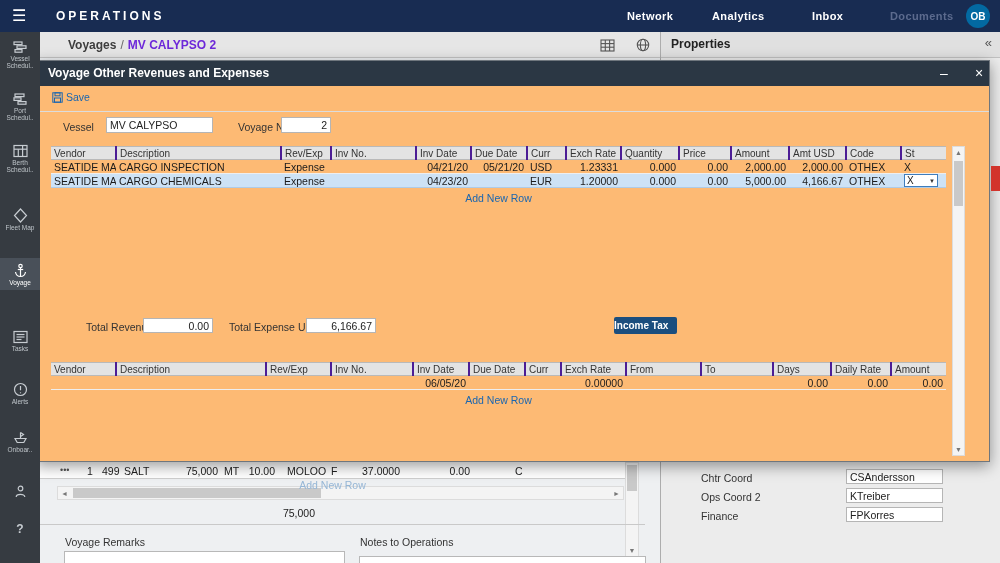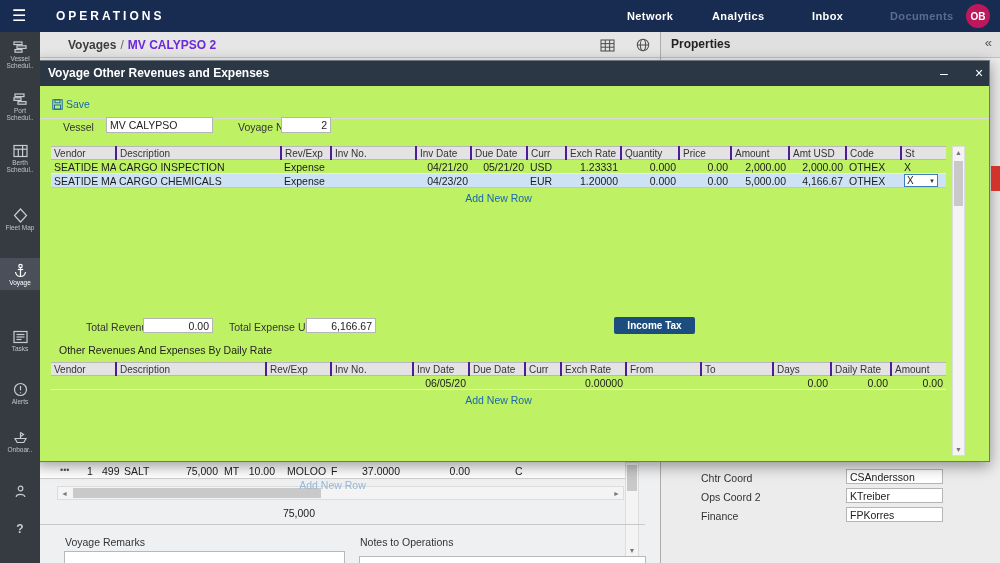--- a/index.html
+++ b/index.html
@@ -10,21 +10,21 @@
     background: #eef0f2; color:#222;
   }
 
   
   #topbar { position:absolute; left:0; top:0; width:1000px; height:32px; background:#182c52; z-index:8; }
   #menu-btn { position:absolute; left:12px; top:6px; color:#fff; font-size:16px; cursor:pointer; }
   #app-title { position:absolute; left:56px; top:9px; color:#fff; font-size:12px; font-weight:bold; letter-spacing:3px; }
   .top-nav { position:absolute; top:10px; color:#fff; font-size:11px; font-weight:bold; letter-spacing:.4px; cursor:pointer; }
   .top-nav.disabled { color:#5c6b8e; cursor:default; }
   #avatar { position:absolute; left:966px; top:4px; width:24px; height:24px; border-radius:50%;
-            background:#be185d; color:#fff; font-size:10px; font-weight:bold;
+            background:#0369a1; color:#fff; font-size:10px; font-weight:bold;
             display:flex; align-items:center; justify-content:center; cursor:pointer; }
 
   
   #sidebar { position:absolute; left:0; top:32px; width:40px; height:531px; background:#363b41; z-index:8; }
   .sb-item { position:absolute; left:0; width:40px; text-align:center; color:#bfc5ca; cursor:pointer; }
   .sb-item svg { display:block; margin:0 auto 1px auto; }
   .sb-label { display:block; font-size:6.5px; line-height:7px; padding:0 1px; }
   .sb-item.active { background:#495059; padding:5px 0 4px 0; color:#fff; }
 
   
@@ -42,48 +42,48 @@
   #props-header { position:absolute; left:0; top:0; width:100%; height:26px; background:#e0e0e0;
                   border-bottom:1px solid #c2c2c2; }
   #props-title { position:absolute; left:10px; top:5px; font-size:12px; font-weight:bold; color:#222; }
   #props-collapse { position:absolute; right:8px; top:3px; font-size:13px; color:#555; cursor:pointer; }
   .prop-label { position:absolute; left:40px; font-size:10.5px; color:#333; }
   .prop-input { position:absolute; left:185px; width:97px; height:15px; border:1px solid #b5b5b5;
                 background:#fff; font:10.5px "Liberation Sans",sans-serif; padding:0 3px; color:#222; }
   #red-mark { position:absolute; left:991px; top:166px; width:9px; height:25px; background:#d2342c; z-index:20; cursor:pointer; }
 
   
-  #modal { position:absolute; left:35px; top:60px; width:955px; height:402px; background:#bef264;
+  #modal { position:absolute; left:35px; top:60px; width:955px; height:402px; background:#fdba74;
            border:1px solid #6f767d; box-shadow:0 4px 14px rgba(0,0,0,.4); z-index:5; }
   #modal-header { position:absolute; left:0; top:0; width:100%; height:25px; background:#2b3744; }
   #modal-title { position:absolute; left:12px; top:5px; color:#fff; font-size:12px; font-weight:bold; }
   .modal-ctl { position:absolute; top:2px; width:20px; height:20px; color:#fff; font-size:14px;
                text-align:center; line-height:20px; cursor:pointer; }
-  #modal-toolbar { position:absolute; left:0; top:32px; width:100%; height:26px; border-bottom:1px solid #dcdcdc; }
+  #modal-toolbar { position:absolute; left:0; top:25px; width:100%; height:26px; border-bottom:1px solid #dcdcdc; }
   #save-btn { position:absolute; left:16px; top:5px; color:#1a66b0; font-size:10.5px; cursor:pointer;
               display:flex; align-items:center; gap:3px; }
   .fld-label { position:absolute; font-size:10.5px; color:#333; }
   .fld-input { position:absolute; height:16px; border:1px solid #b5b5b5; background:#fff;
                font:10.5px "Liberation Sans",sans-serif; padding:0 3px; color:#222; }
 
   table.grid { border-collapse:collapse; table-layout:fixed; width:895px; font-size:10.5px; }
   .grid th { background:#e3e3e3; border-top:1px solid #b9b9b9; border-bottom:1px solid #b9b9b9;
              border-right:2px solid #4c1d95; font-weight:normal; font-size:10px; color:#333;
              height:13px; padding:0 3px; text-align:left; overflow:hidden; white-space:nowrap; }
   .grid th:last-child { border-right:none; }
   .grid td { height:14px; padding:0 3px; border-bottom:1px solid #eeeeee; overflow:hidden;
              white-space:nowrap; color:#1b1b1b; }
   .grid tr.selected td { background:#cde2f5; border-bottom:1px solid #aecbe6; }
   .r { text-align:right; }
   .link { color:#1a66b0; font-size:10.5px; cursor:pointer; }
   .mini-select { display:flex; align-items:center; justify-content:space-between; width:34px; height:13px;
                  border:1px solid #3e7dbd; background:#fff; padding:0 2px; font-size:10px; cursor:pointer; }
   .mini-select .arr { font-size:6px; color:#333; }
-  #income-tax { position:absolute; left:578px; top:256px; width:81px; height:17px; background:#1b4e7e;
-                color:#fff; font-size:10px; font-weight:bold; text-align:center; line-height:17px;
+  #income-tax { position:absolute; left:578px; top:256px; width:63px; height:17px; background:#1b4e7e;
+                color:#fff; font-size:10px; font-weight:bold; line-height:17px;
                 border-radius:2px; cursor:pointer; }
 
   
   .sb-track { position:absolute; background:#f4f4f4; border:1px solid #dcdcdc; }
   .sb-thumb { position:absolute; background:#c9c9c9; cursor:pointer; }
   .sb-btn { position:absolute; width:100%; font-size:7px; color:#777; text-align:center; cursor:pointer; }
 
   
   #cargo-row { position:absolute; left:40px; top:462px; width:585px; height:17px; background:#fff;
                border-bottom:1px solid #cfcfcf; z-index:1; font-size:10.5px; cursor:pointer; }
@@ -381,21 +381,20 @@
     <div class="sb-thumb" style="left:1px;top:14px;width:9px;height:45px"></div>
     <span class="sb-btn" style="left:0;bottom:2px;top:auto">▼</span>
   </div>
 
   <span class="fld-label" style="left:50px;top:260px">Total Revenue USD</span>
   <input class="fld-input" style="left: 107px; top: 257px; width: 70px; height: 15px; text-align: right;" value="0.00">
   <span class="fld-label" style="left:193px;top:260px">Total Expense USD</span>
   <input class="fld-input" style="left: 270px; top: 257px; width: 70px; height: 15px; text-align: right;" value="6,166.67">
   <div id="income-tax">Income Tax</div>
 
-  <span class="fld-label" style="left:23px;top:283px;color:#222">Other Revenues And Expenses By Daily Rate</span>
   <div style="position:absolute;left:15px;top:301px">
     <table class="grid">
       <colgroup>
         <col style="width:65px">
           <col style="width:150px">
           <col style="width:65px">
           <col style="width:82px">
         <col style="width:56px">
           <col style="width:56px">
           <col style="width:36px">

